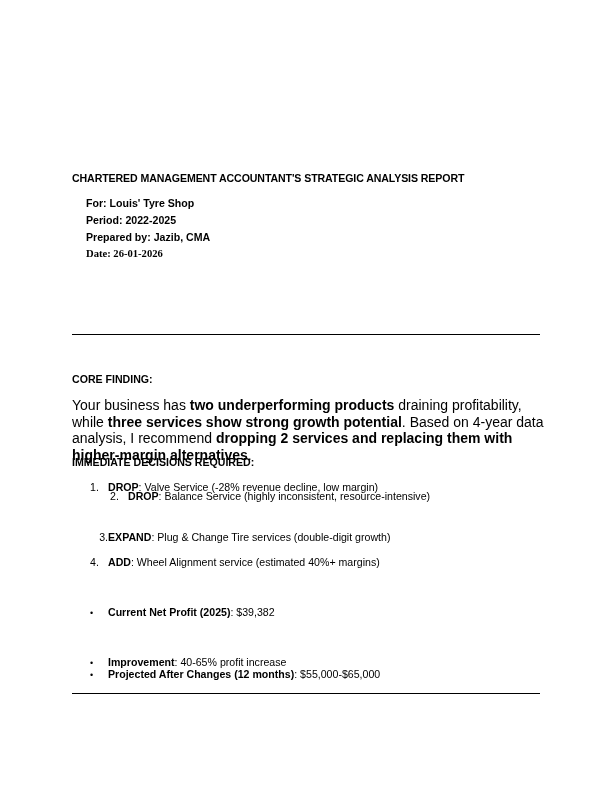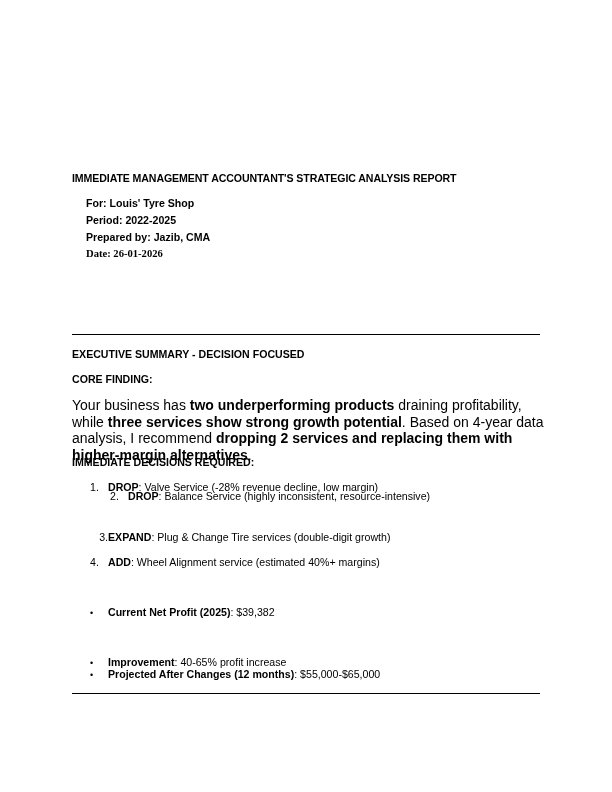--- a/index.html
+++ b/index.html
@@ -80,30 +80,29 @@
       display: inline-block;
       width: 18px;
       font-size: 9px;
     }
   </style>
 </head>
 <body>
 
 <div class="page">
 
-  <div class="abs title">IMMEDIATE MANAGEMENT ACCOUNTANT'S STRATEGIC ANALYSIS REPORT</div>
+  <div class="abs title">CHARTERED MANAGEMENT ACCOUNTANT'S STRATEGIC ANALYSIS REPORT</div>
 
   <div class="abs meta" style="top:197px;">For: Louis' Tyre Shop</div>
   <div class="abs meta" style="top:214px;">Period: 2022-2025</div>
   <div class="abs meta" style="top:231px;">Prepared by: Jazib, CMA</div>
   <div class="abs meta" style="top:248px;font-family:Liberation Serif, serif;">Date: 26-01-2026</div>
 
   <div class="rule" style="top:334px;"></div>
 
-  <div class="abs heading" style="top:348px;">EXECUTIVE SUMMARY - DECISION FOCUSED</div>
 
   <div class="abs heading" style="top:373px;">CORE FINDING:</div>
 
   <div class="para"><span>Your business has </span><span class="b">two underperforming products</span><span> draining profitability, while </span><span class="b">three services show strong growth potential</span><span>.  Based on 4-year data analysis, I recommend </span><span class="b">dropping 2 services and replacing them with higher-margin alternatives</span><span>.</span></div>
 
   <div class="abs heading" style="top:456px;">IMMEDIATE DECISIONS REQUIRED:</div>
 
   <div class="list-item" style="top:481px;">
     <span class="marker">1.</span><span class="b">DROP</span><span>: Valve Service (-28% revenue decline, low margin)</span>
   </div>

